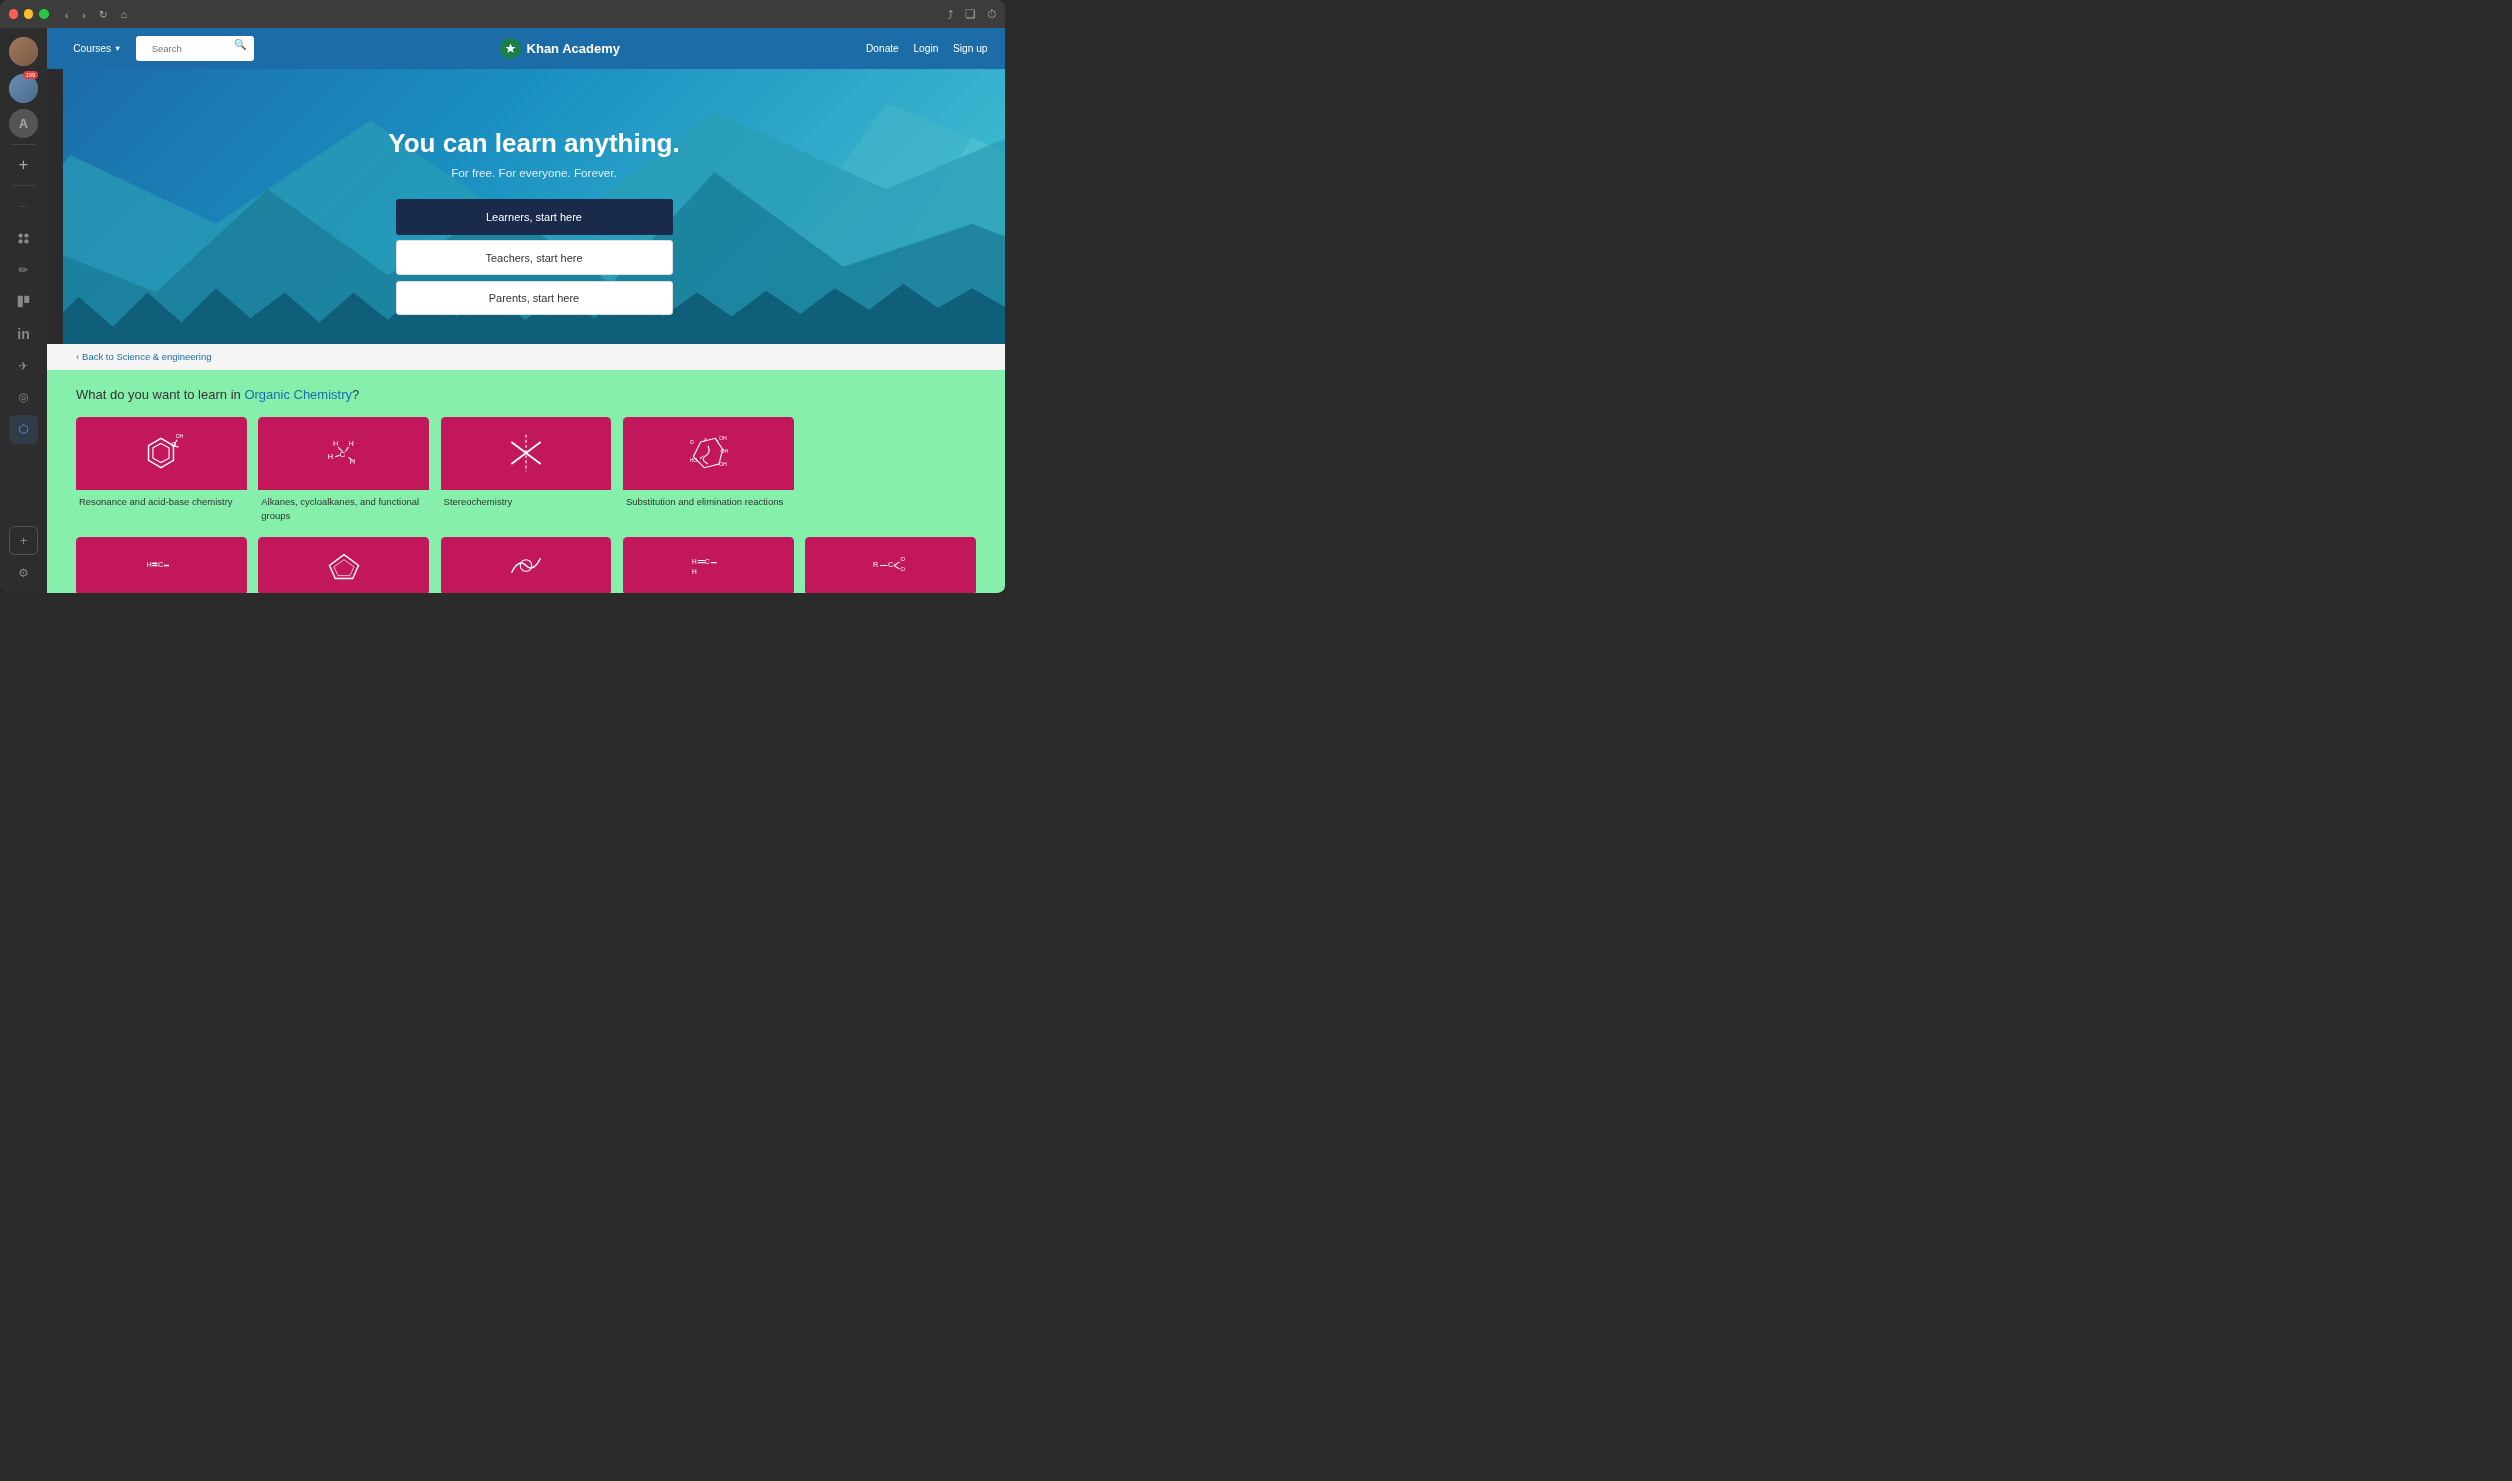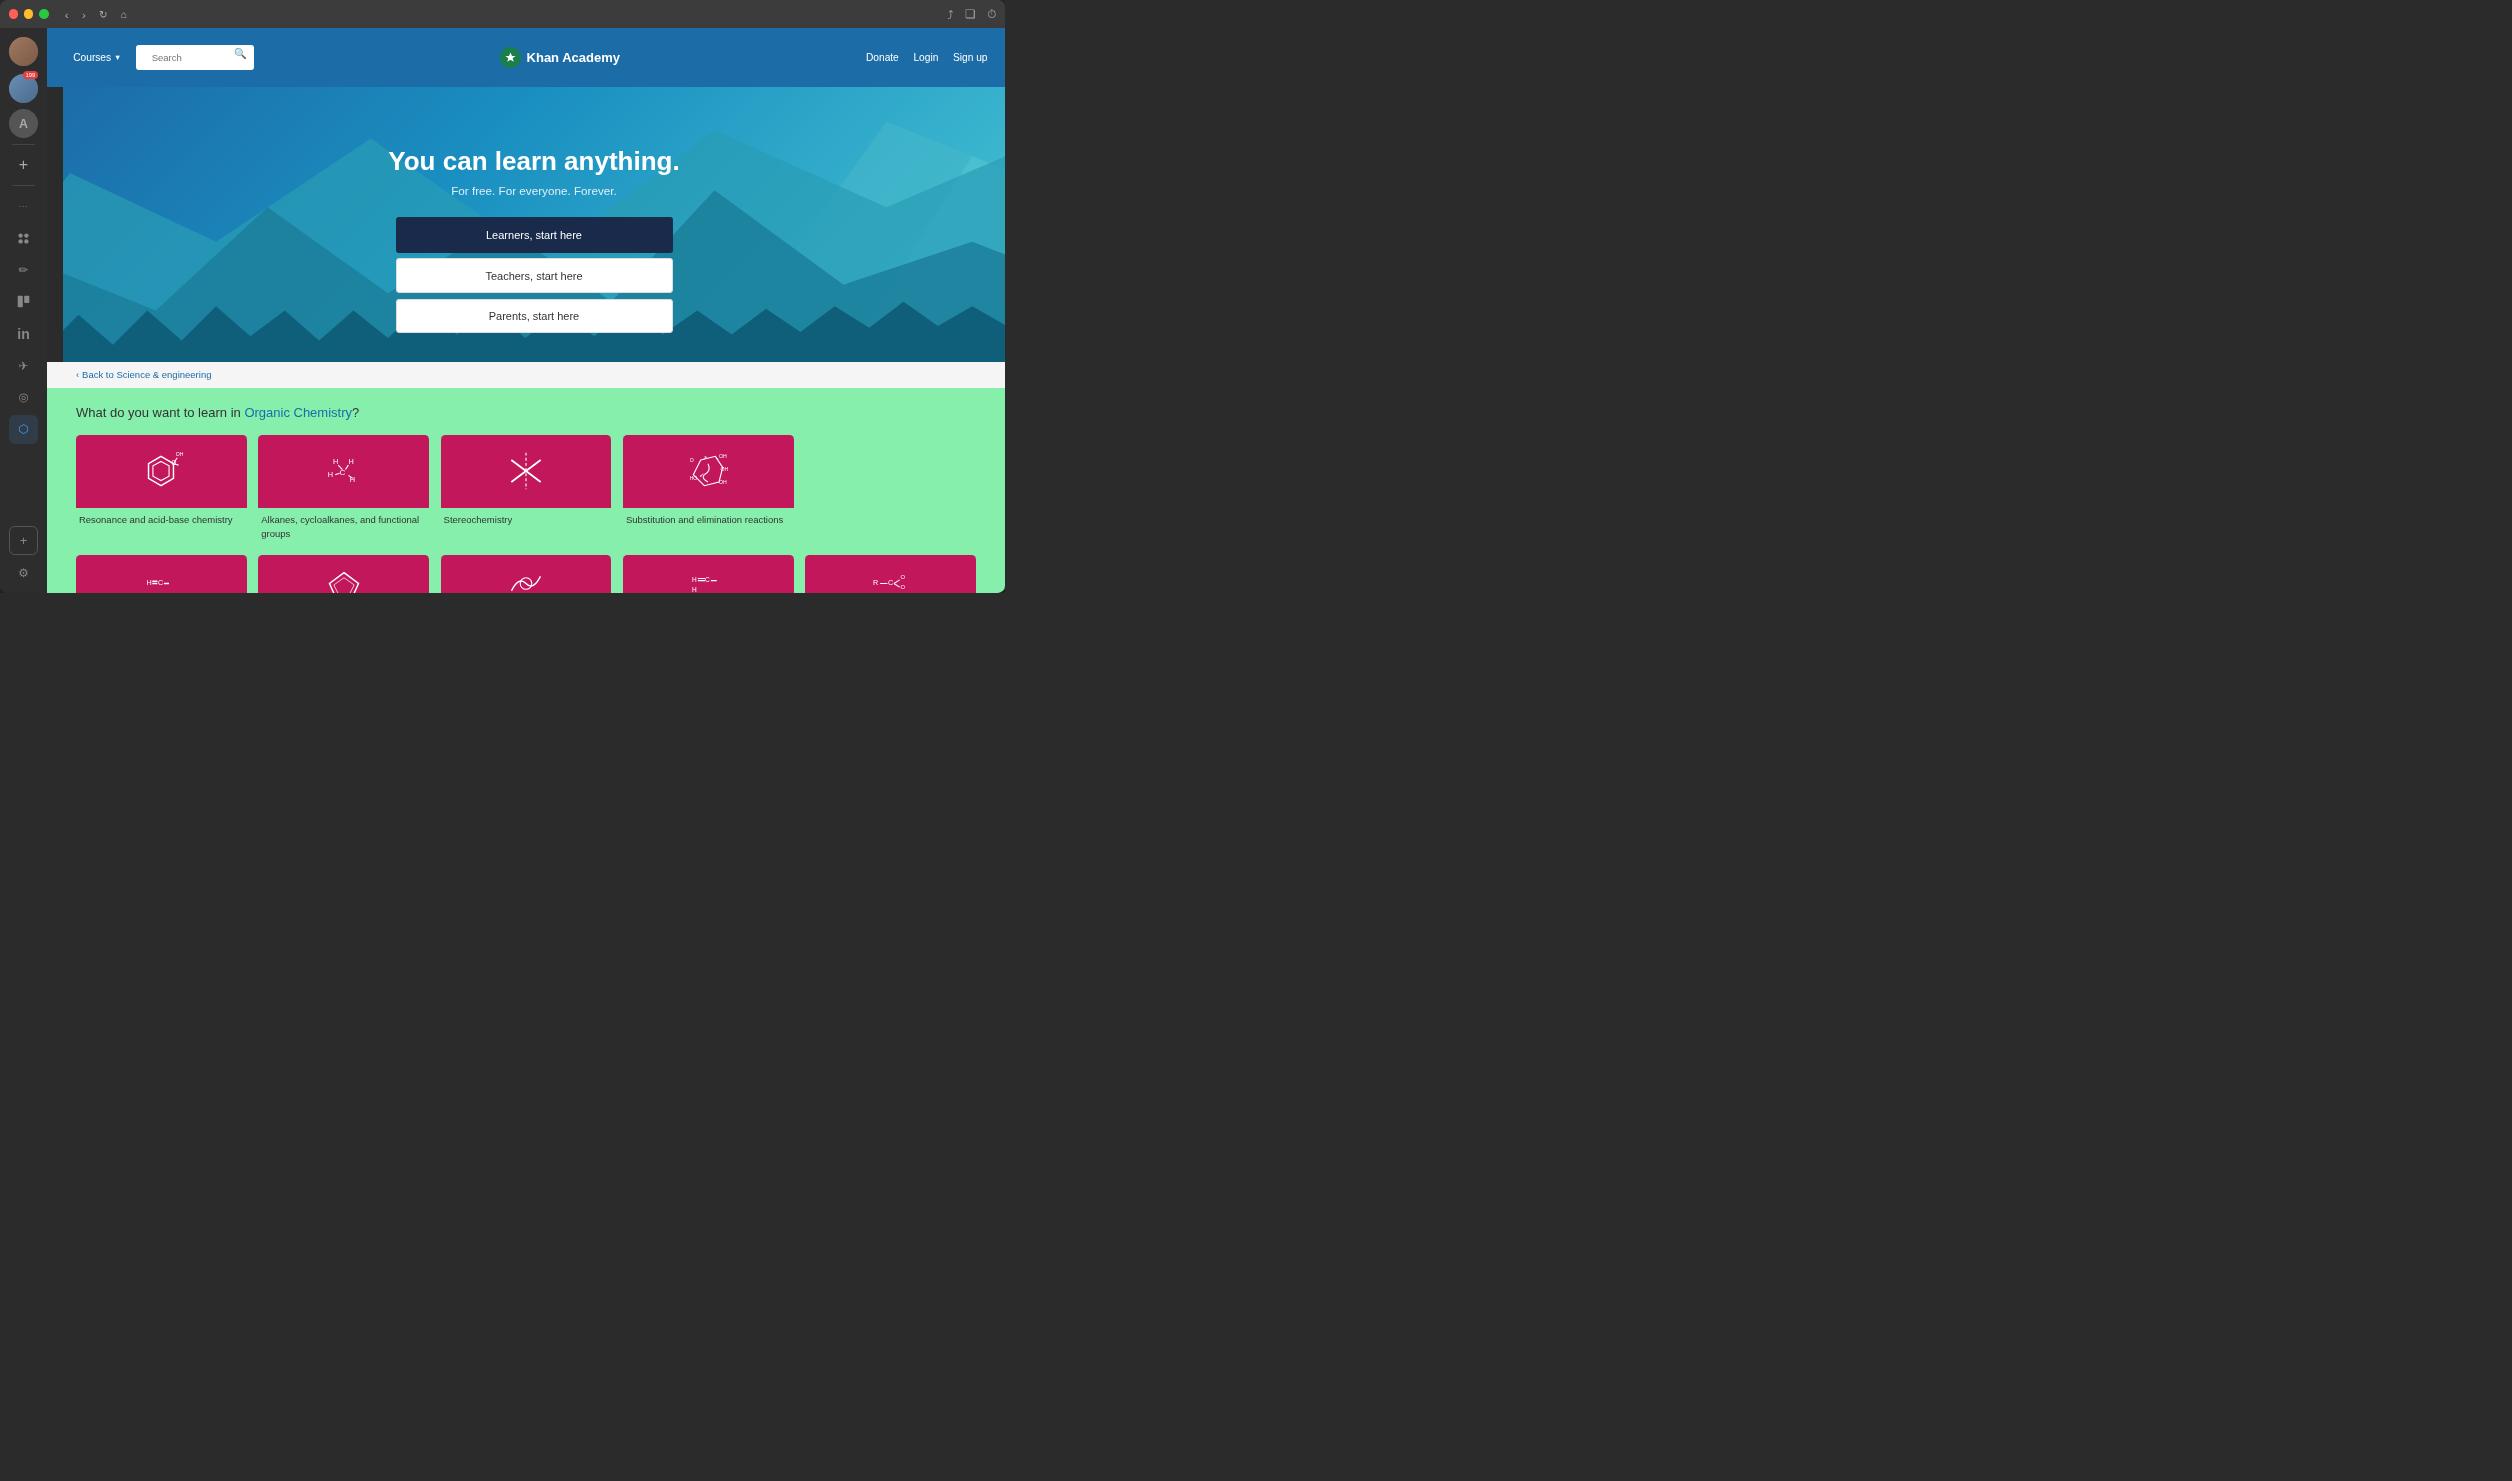--- a/index.html
+++ b/index.html
@@ -32,21 +32,21 @@
     .sidebar-icon-btn.active { background: #4a9eff22; color: #4a9eff; }
     .sidebar-bottom { margin-top: auto; display: flex; flex-direction: column; align-items: center; gap: 2.9px; }
 
     
     .browser-content { flex: 1; display: flex; flex-direction: column; overflow: hidden; }
 
     
     .ka-site { flex: 1; display: flex; flex-direction: column; overflow-y: auto; }
 
     
-    .ka-header { background: #1c6ca8; display: flex; align-items: center; padding: 0 17.5px; height: 59px; flex-shrink: 0; }
+    .ka-header { background: #1c6ca8; display: flex; align-items: center; padding: 0 17.5px; height: 41px; flex-shrink: 0; }
     .ka-courses-btn { color: white; font-size: 10.2px; font-weight: 500; background: none; border: none; cursor: pointer; display: flex; align-items: center; gap: 2.9px; padding: 0 8.7px; }
     .ka-search { flex: 0 0 auto; margin-left: 5.8px; }
     .ka-search input { background: white; border: none; border-radius: 2.9px; padding: 4.4px 8.7px; font-size: 9.5px; width: 117px; outline: none; color: #333; }
     .ka-search-wrapper { display: flex; align-items: flex-start; background: white; border-radius: 2.9px; padding: 2.9px 7.3px; gap: 4.4px; }
     .ka-search-wrapper input { border: none; outline: none; font-size: 9.5px; color: #666; width: 87px; }
     .ka-logo { display: flex; align-items: center; gap: 5.8px; margin: 0 auto; color: white; font-size: 13px; font-weight: 700; }
     .ka-logo-icon { width: 20.4px; height: 20.4px; background: #1a7f4b; border-radius: 50%; display: flex; align-items: center; justify-content: center; }
     .ka-nav-right { display: flex; gap: 14.6px; align-items: flex-end; color: white; font-size: 10.2px; }
     .ka-nav-right span { cursor: pointer; }
 

